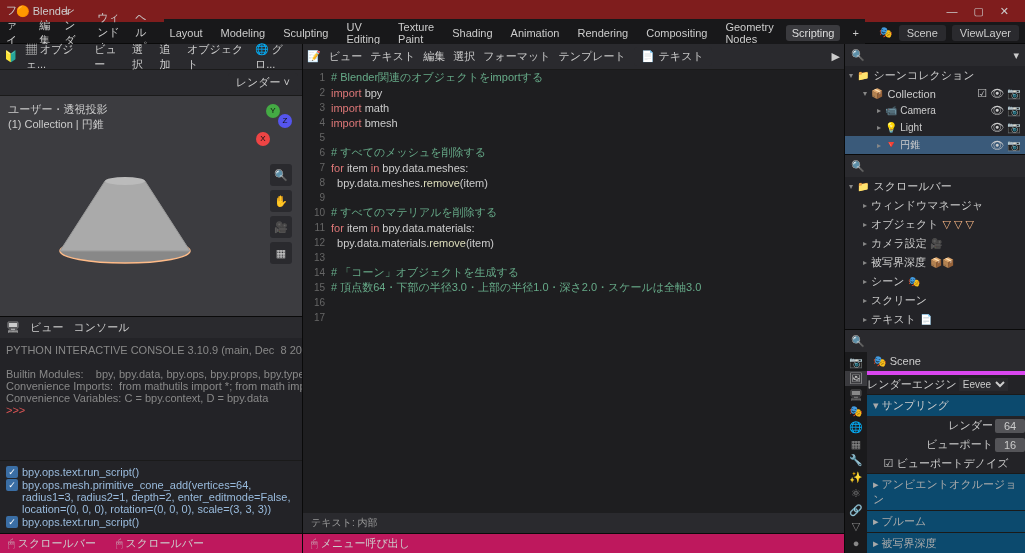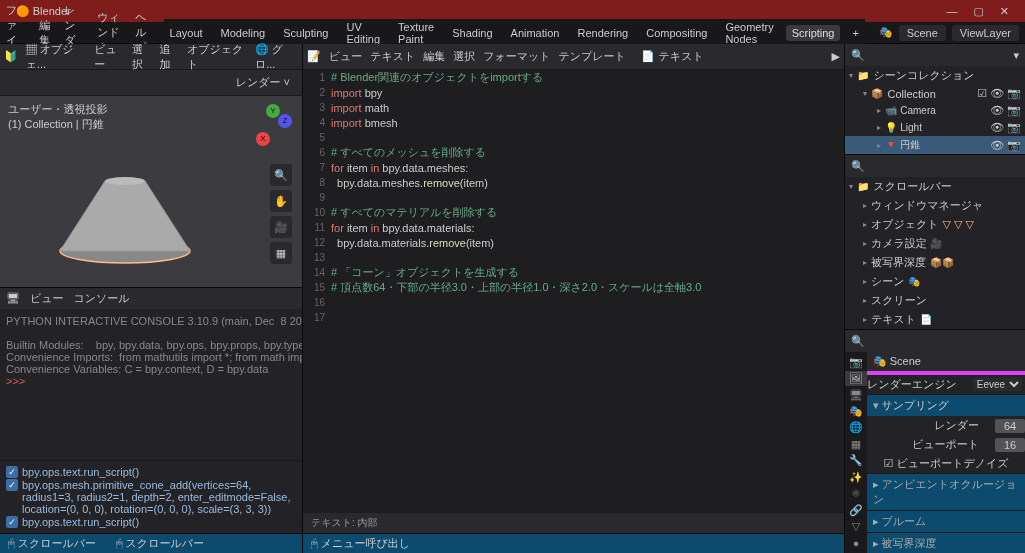--- a/index.html
+++ b/index.html
@@ -11,21 +11,21 @@
 .tabs span{padding:2px 6px}
 .tabs .active{background:#3a3a3e;color:#ddd;border-radius:3px}
 .rightbar{display:flex;align-items:center;gap:6px;margin-left:auto;font-size:10px}
 .pill{background:#2a2a2e;padding:2px 8px;border-radius:3px}
 .main{flex:1;display:flex;min-height:0}
 .left{width:303px;display:flex;flex-direction:column;border-right:1px solid #0a0a0a}
 .center{flex:1;display:flex;flex-direction:column;min-width:0;border-right:1px solid #0a0a0a}
 .right{width:180px;display:flex;flex-direction:column}
 .toolbar{background:#2a2a2e;height:26px;display:flex;align-items:center;padding:0 4px;gap:8px;font-size:10px;border-bottom:1px solid #1a1a1a}
 .toolbar.opt{justify-content:flex-end}
-.viewport{background:#3c3c40;position:relative;height:191px}
+.viewport{background:#3c3c40;position:relative;height:220px}
 .gizmo{position:absolute;right:12px;top:8px;width:52px;height:52px}
 .gizmo .ball{width:14px;height:14px;border-radius:50%;position:absolute;text-align:center;line-height:14px;font-size:8px;color:#111}
 .viewbtns{position:absolute;right:10px;top:68px;display:flex;flex-direction:column;gap:4px}
 .vbtn{width:22px;height:22px;background:#2a2a2e;border-radius:3px;display:flex;align-items:center;justify-content:center;font-size:11px}
 .vlabel{position:absolute;left:8px;top:6px;font-size:10px;color:#999}
 .cone{position:absolute;left:50px;top:70px;width:150px;height:100px}
 .consoletop{background:#2a2a2e;height:22px;display:flex;align-items:center;padding:0 6px;gap:10px;font-size:10px;border-top:1px solid #0a0a0a}
 .console{background:#232327;flex:1;padding:6px;font-family:monospace;font-size:9px;color:#8a8;overflow:hidden}
 .console .gray{color:#888}
 .console .red{color:#d55}
@@ -43,24 +43,24 @@
 .olitem{display:flex;align-items:center;padding:2px 4px;font-size:10px;gap:4px}
 .olitem.sel{background:#3a5a7a}
 .olind{width:10px}
 .caret{color:#888;font-size:8px}
 .props{flex:1;background:#232327;display:flex;overflow:hidden}
 .propstabs{width:22px;background:#1a1a1c;display:flex;flex-direction:column;gap:2px;padding:3px 0}
 .ptab{height:18px;display:flex;align-items:center;justify-content:center;font-size:11px;color:#888}
 .ptab.a{background:#3a3a3e;color:#ccc}
 .propbody{flex:1;overflow:hidden;font-size:10px}
 .phdr{background:#2a2a2e;padding:3px 6px;border-bottom:4px solid #d946ef}
-.prow{display:flex;align-items:center;padding:2px 0;gap:16px}
+.prow{display:flex;align-items:center;padding:2px 0;gap:2px}
 .section{background:#0c4a6e;padding:3px 6px;border-top:1px solid #1a1a1a;color:#aaa}
 .numfield{background:#545458;padding:1px 6px;border-radius:2px;min-width:30px;text-align:center}
-.footer{background:#0c4a6e;height:20px;display:flex;align-items:center;padding:0 8px;gap:20px;font-size:10px;color:#888;border-top:1px solid #0a0a0a}
+.footer{background:#be185d;height:20px;display:flex;align-items:center;padding:0 8px;gap:20px;font-size:10px;color:#888;border-top:1px solid #0a0a0a}
 select{background:#2a2a2e;border:none;color:#ccc;font-size:10px}
 </style>
 </head>
 <body>
 
 <div class="titlebar">
   <span>🟠 <span>Blender</span></span>
   <div class="winbtns">
       <span>—</span>
       <span>▢</span>

